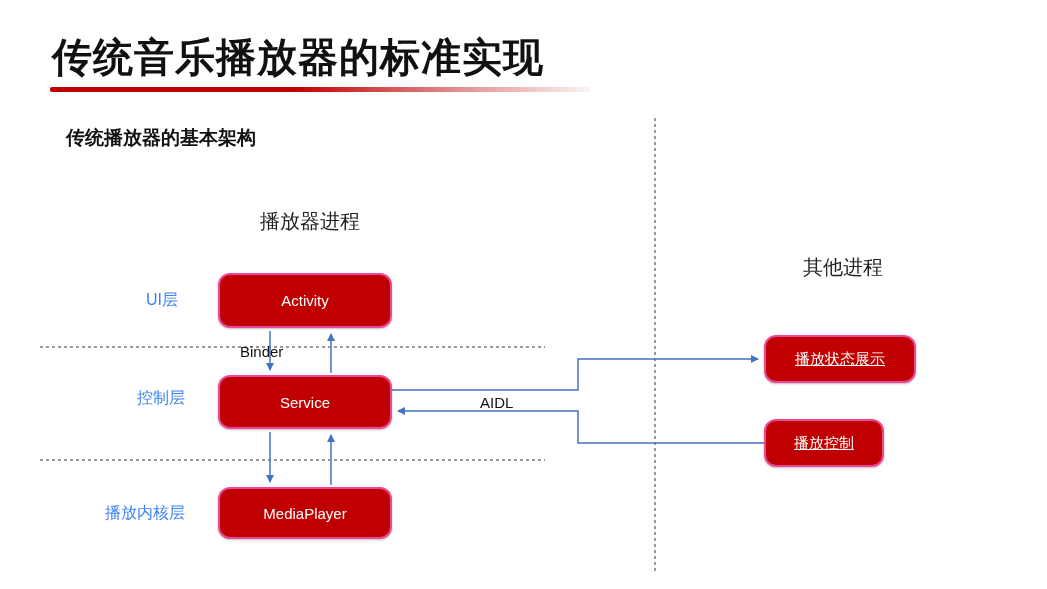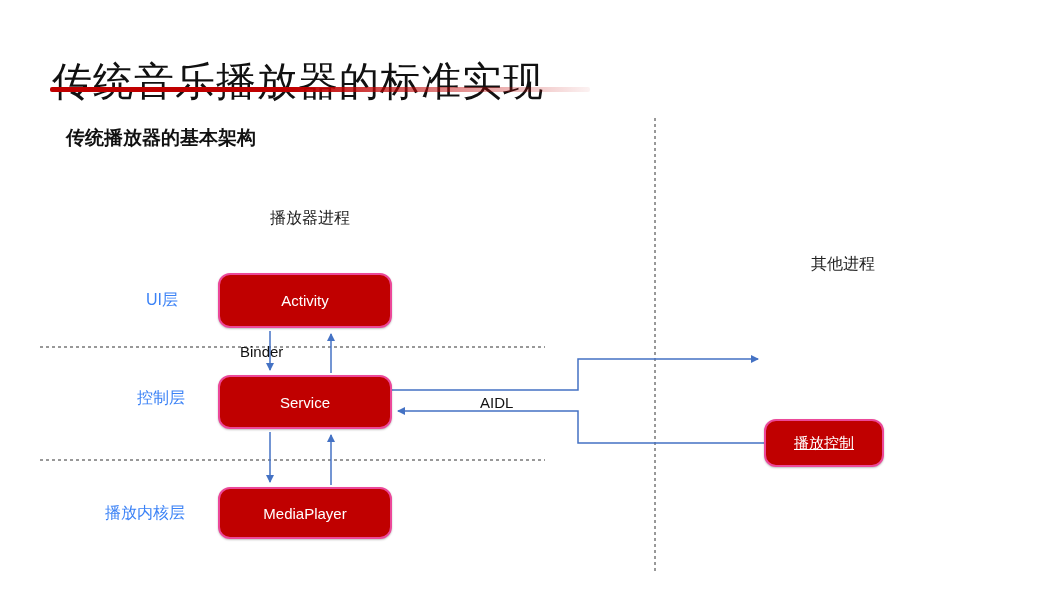--- a/index.html
+++ b/index.html
@@ -8,35 +8,35 @@
     background:#ffffff;
   }
   .slide{
     position:relative;
     width:1047px;height:589px;
     background:#ffffff;
     overflow:hidden;
   }
   .title{
     position:absolute;left:52px;top:30px;
-    font-size:40px;font-weight:normal;color:#111111;
-    letter-spacing:1px;white-space:nowrap;margin-top:24px;
+    font-size:40px;font-weight:bold;color:#111111;
+    letter-spacing:1px;white-space:nowrap;
   }
   .title-underline{
     position:absolute;left:50px;top:87px;width:540px;height:5px;
     background:linear-gradient(to right,#c00000 0%,#c00000 45%,rgba(192,0,0,0.45) 75%,rgba(192,0,0,0.05) 100%);
     border-radius:2px;
   }
   .subtitle{
     position:absolute;left:66px;top:125px;
     font-size:19px;font-weight:bold;color:#111111;
     white-space:nowrap;
   }
   .proc-label{
-    position:absolute;font-size:16px;color:#222222;white-space:nowrap;
+    position:absolute;font-size:20px;color:#222222;white-space:nowrap;
   }
   .proc-player{left:255px;top:208px;width:110px;text-align:center;}
   .proc-other{left:798px;top:210px;width:90px;text-align:center;margin-top:44px;}
   .layer-label{
     position:absolute;font-size:16px;color:#3b82f6;white-space:nowrap;
     width:150px;text-align:right;
   }
   .layer-ui{left:28px;top:290px;}
   .layer-control{left:35px;top:388px;}
   .layer-core{left:35px;top:503px;text-align:right;}
@@ -102,18 +102,19 @@
     <line x1="331" y1="485" x2="331" y2="435" stroke="#4472c4" stroke-width="1.5" marker-end="url(#arrowBlue)"></line>
 
     <polyline points="392,390 578,390 578,359 758,359" fill="none" stroke="#4472c4" stroke-width="1.5" marker-end="url(#arrowBlue)"></polyline>
 
     <polyline points="764,443 578,443 578,411 398,411" fill="none" stroke="#4472c4" stroke-width="1.5" marker-end="url(#arrowBlue)"></polyline>
   </svg>
 
   <div class="node node-activity">Activity</div>
   <div class="node node-service">Service</div>
   <div class="node node-mediaplayer">MediaPlayer</div>
+  <div class="node node-status node-underlined">播放状态展示</div>
   <div class="node node-control node-underlined">播放控制</div>
 
   <div class="edge-label edge-binder">Binder</div>
   <div class="edge-label edge-aidl">AIDL</div>
 
 </div>
 
 </body></html>

